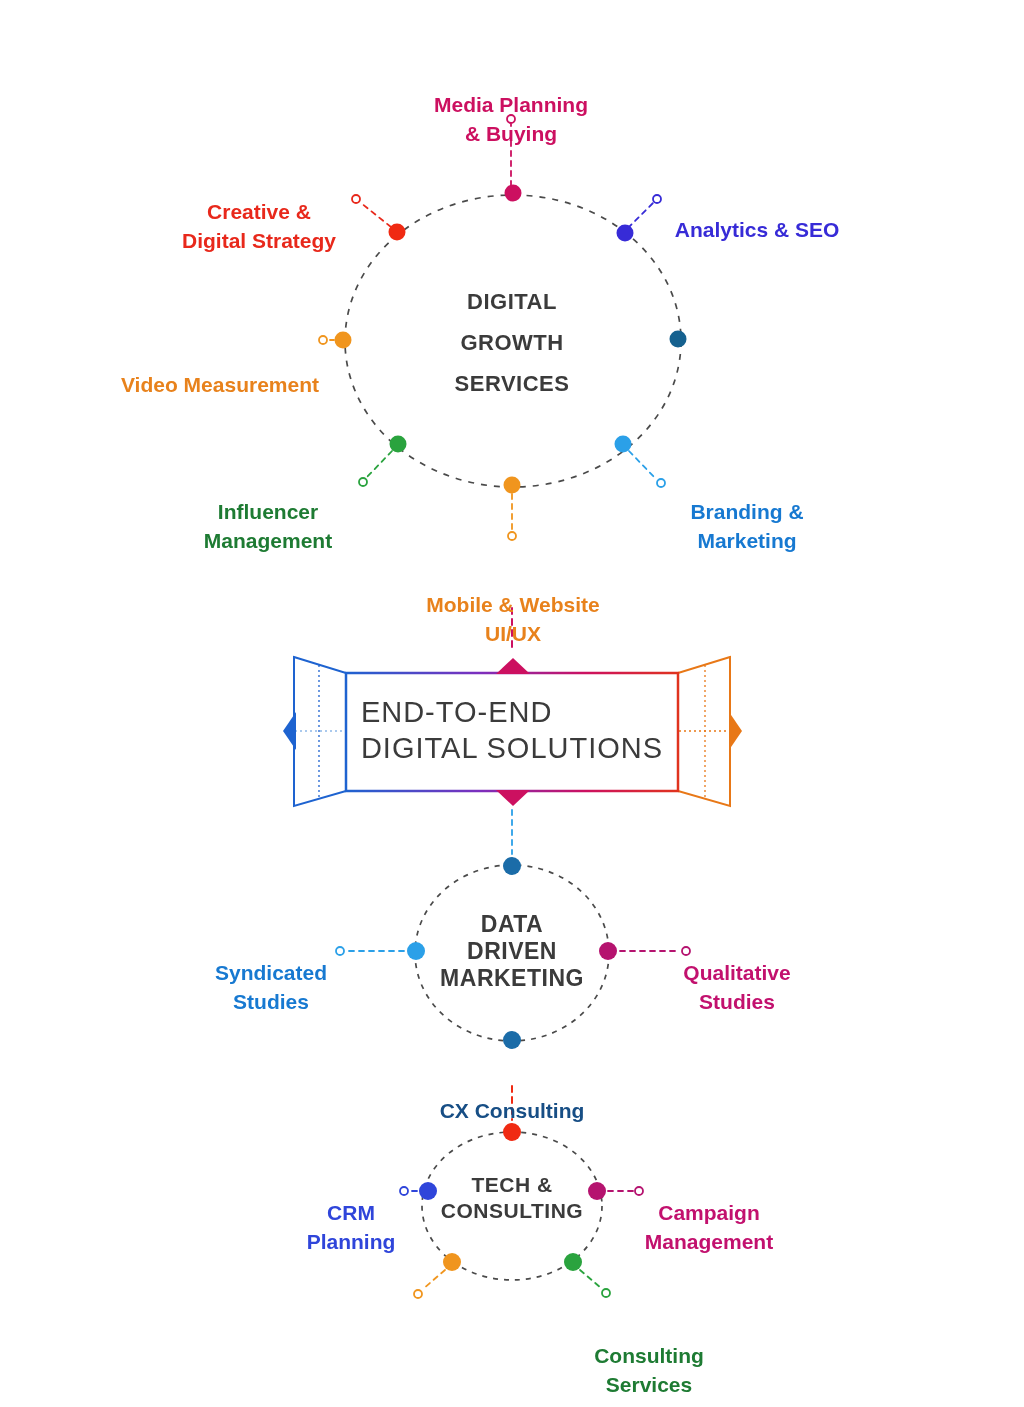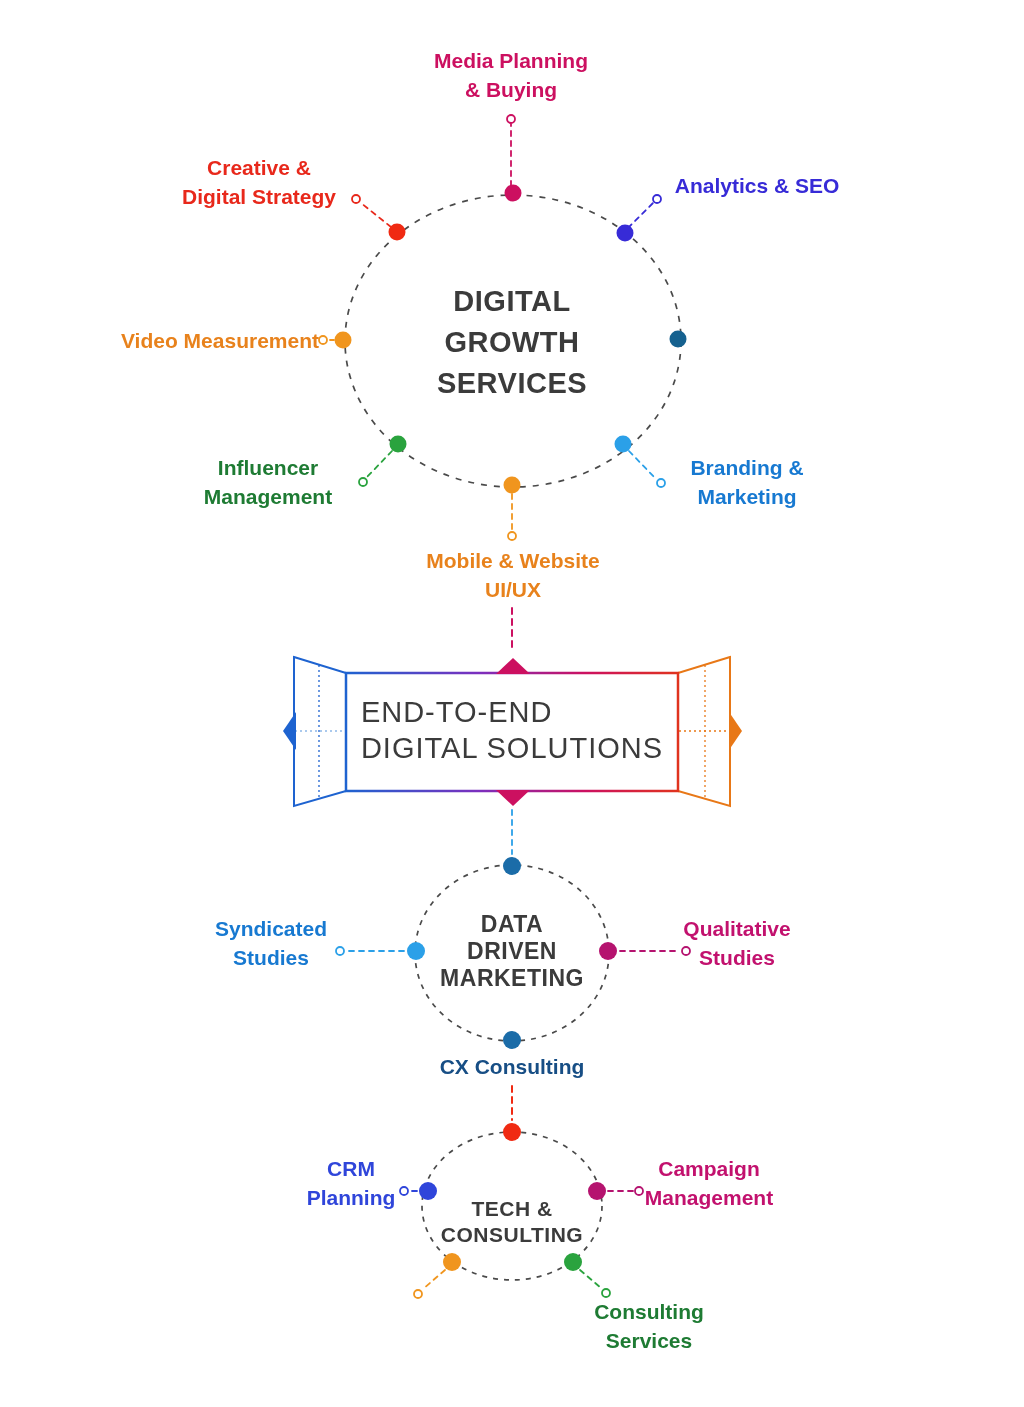--- a/index.html
+++ b/index.html
@@ -3,27 +3,27 @@
 <meta charset="utf-8">
 <style>
   html,body{margin:0;padding:0;background:#fff;}
   .canvas{
     position:relative;width:1024px;height:1407px;background:#fff;overflow:hidden;
     font-family:"Liberation Sans",sans-serif;
   }
   .canvas svg{position:absolute;left:0;top:0;}
   .lbl{
     position:absolute;transform:translateX(-50%);text-align:center;
-    white-space:pre-line;font-size:21px;font-weight:700;line-height:29px;
+    white-space:pre-line;font-size:21px;font-weight:700;line-height:29px;margin-top:44px;
   }
   .hub-title{
     position:absolute;transform:translateX(-50%);text-align:center;
     white-space:pre-line;color:var(--title-gray);font-weight:700;
   }
-  .t1{font-size:29px;line-height:41px;letter-spacing:.5px;}
+  .t1{font-size:22px;line-height:41px;letter-spacing:.5px;}
   .t2{font-size:23px;line-height:27px;letter-spacing:.5px;}
   .t3{font-size:21px;line-height:26px;letter-spacing:.5px;}
   .banner-title{
     position:absolute;transform:translateX(-50%);text-align:left;
     white-space:pre-line;color:var(--title-gray);font-weight:400;
     font-size:29px;line-height:36px;letter-spacing:1px;
   }
   
   .circ{fill:none;stroke:var(--circle-gray);stroke-width:1.7;stroke-dasharray:6 7;}
   .ldr{fill:none;stroke-width:1.8;stroke-dasharray:5 5;stroke-linecap:round;}
@@ -138,21 +138,21 @@
 
   <div class="hub-title t2" style="left:512px;top:911px;">DATA
 DRIVEN
 MARKETING</div>
   <div class="lbl" style="left:271px;top:914px;color:var(--light-blue);">Syndicated
 Studies</div>
   <div class="lbl" style="left:737px;top:914px;color:var(--pink);">Qualitative
 Studies</div>
   <div class="lbl" style="left:512px;top:1052px;color:var(--navy);">CX Consulting</div>
 
-  <div class="hub-title t3" style="left:512px;top:1172px;margin-top:24px;">TECH &amp;
+  <div class="hub-title t3" style="left:512px;top:1172px;">TECH &amp;
 CONSULTING</div>
   <div class="lbl" style="left:351px;top:1154px;color:var(--royal-blue);">CRM
 Planning</div>
   <div class="lbl" style="left:709px;top:1154px;color:var(--pink);">Campaign
 Management</div>
   <div class="lbl" style="left:649px;top:1297px;color:var(--green);">Consulting
 Services</div>
 
 </div>
 

